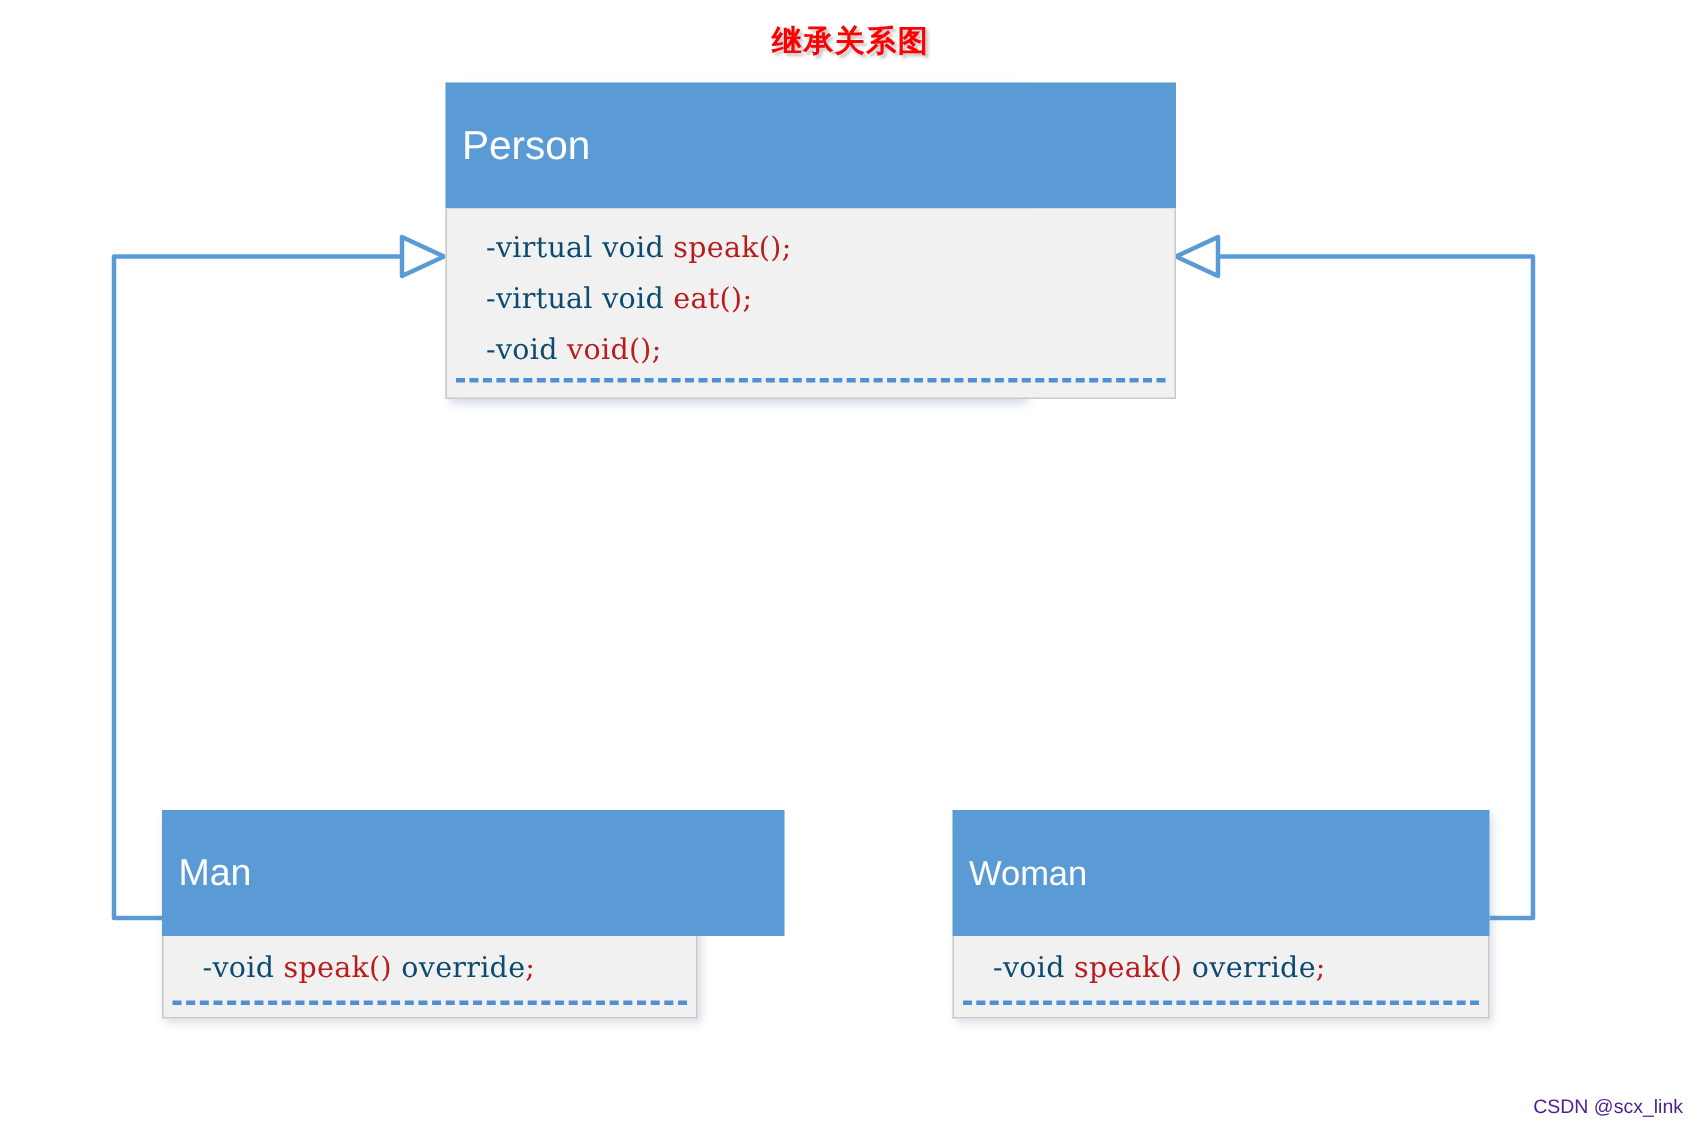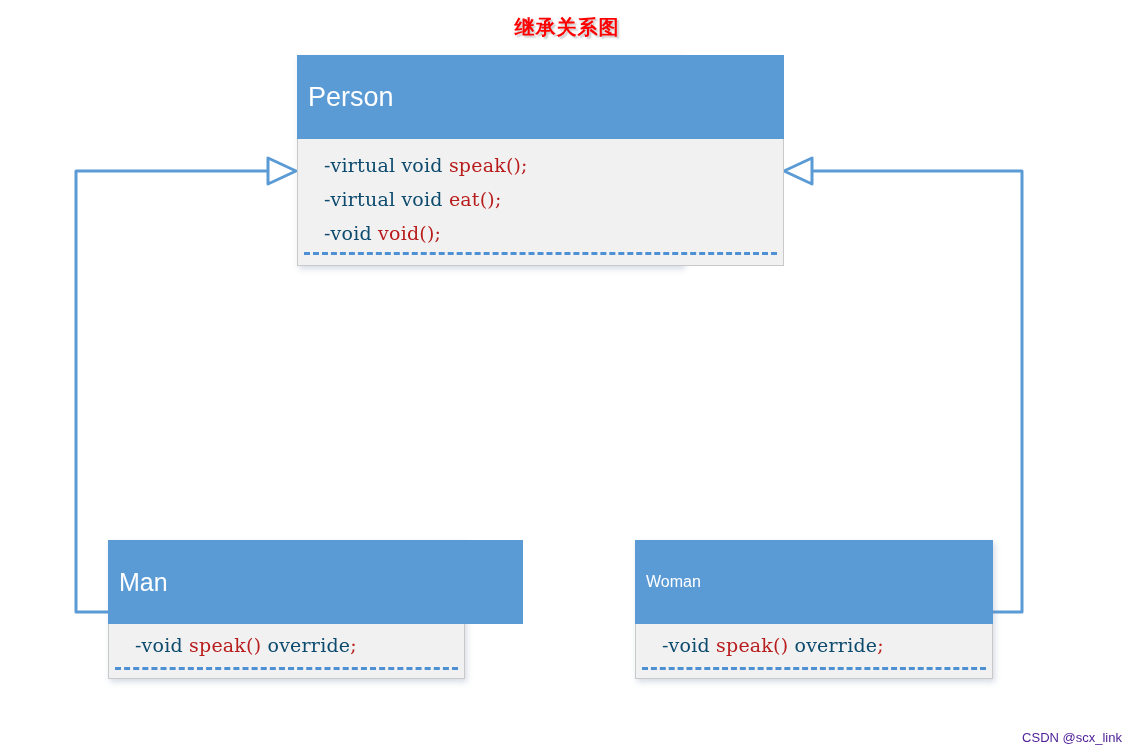--- a/index.html
+++ b/index.html
@@ -104,21 +104,21 @@
   
   #class-man { left: 108px; top: 540px; width: 357px; height: 139px; }
   #class-man .uml-header { height: 84px; width: 415px; }
   #class-man .uml-header .cls-name { font-size: 25px; }
   #class-man .uml-body { height: 55px; width: 357px; padding-top: 4px; }
   #class-man .dash-sep { bottom: 8px; }
 
   
   #class-woman { left: 635px; top: 540px; width: 358px; height: 139px; }
   #class-woman .uml-header { height: 84px; width: 358px; }
-  #class-woman .uml-header .cls-name { font-size: 16px; }
+  #class-woman .uml-header .cls-name { font-size: 23px; }
   #class-woman .uml-body { height: 55px; width: 358px; padding-top: 4px; }
   #class-woman .dash-sep { bottom: 8px; }
 
   
   .watermark {
     position: absolute;
     right: 12px;
     bottom: 8px;
     font-family: "Liberation Sans", sans-serif;
     font-size: 13px;

